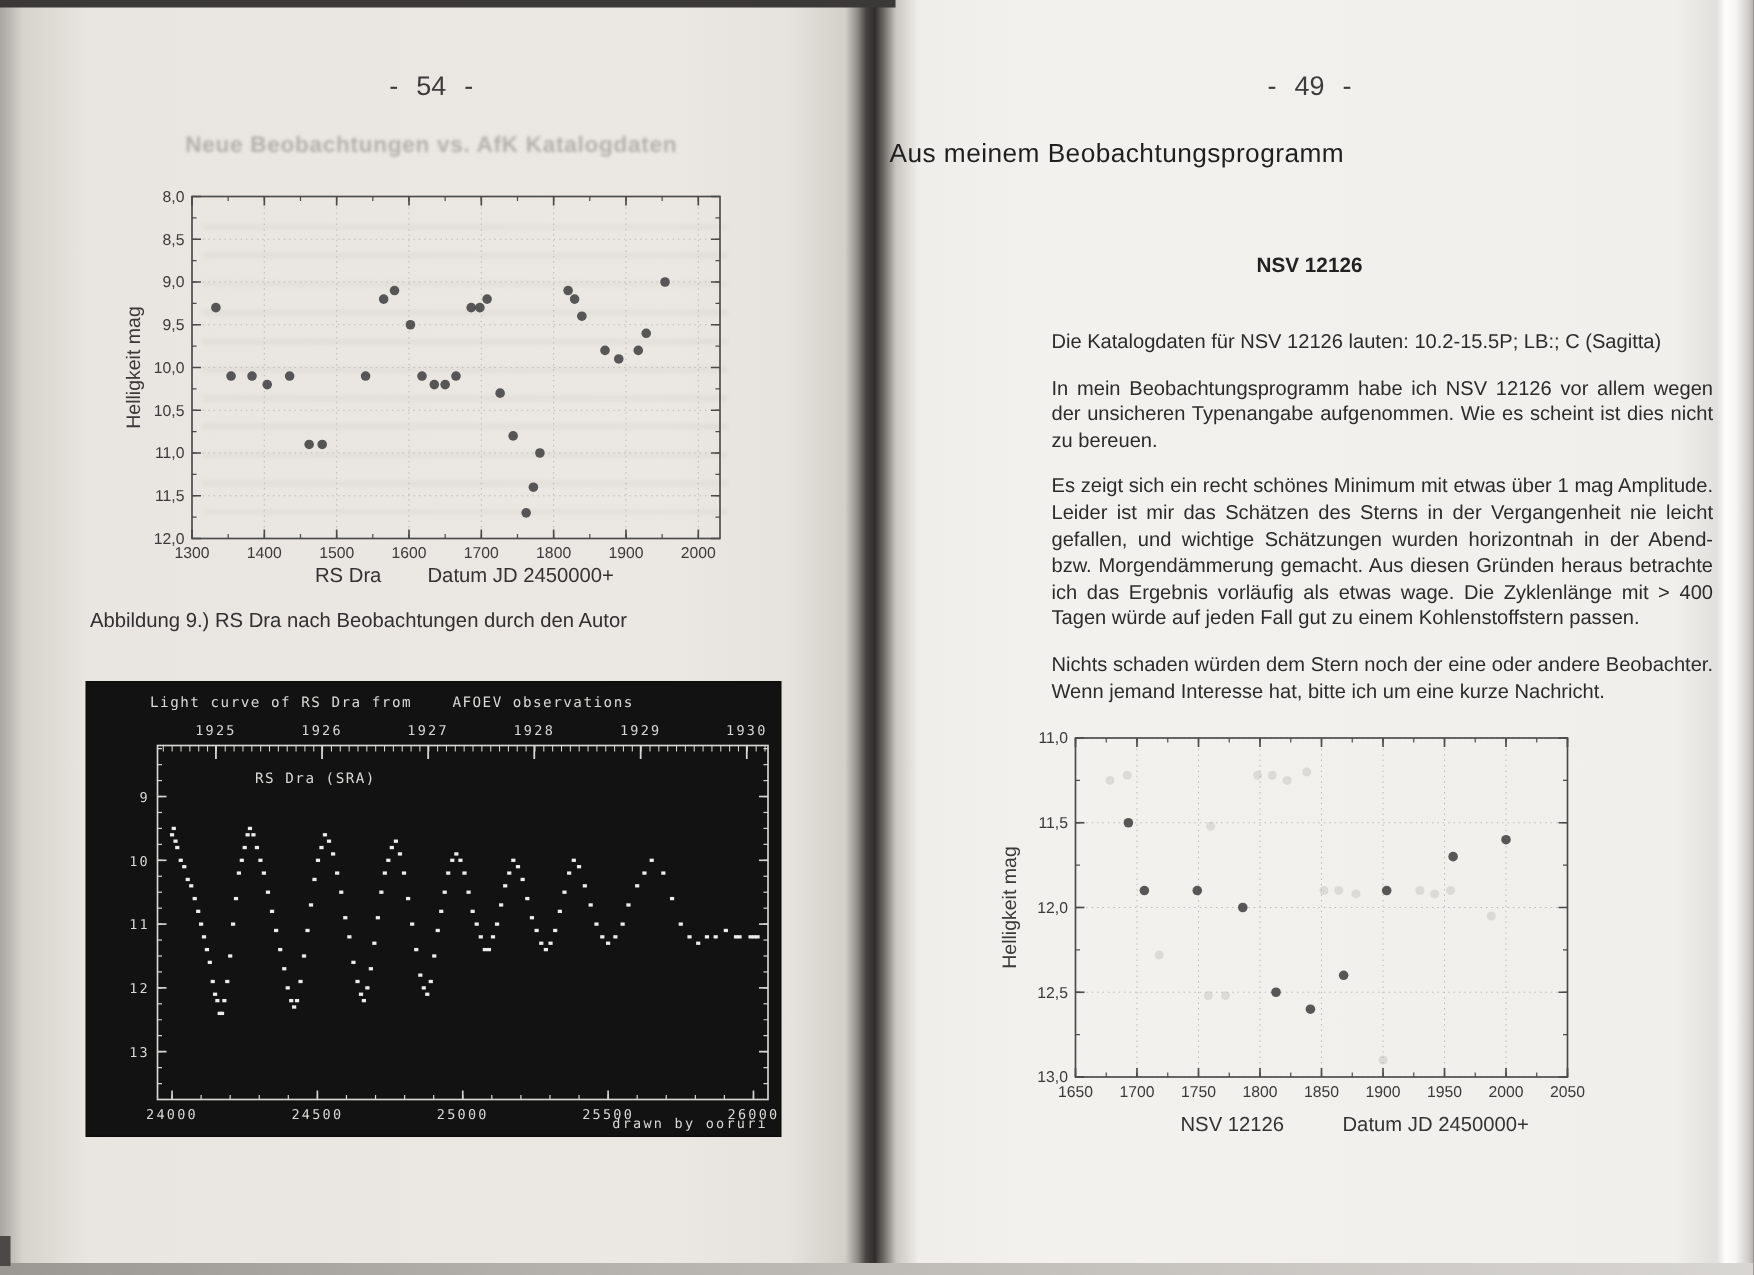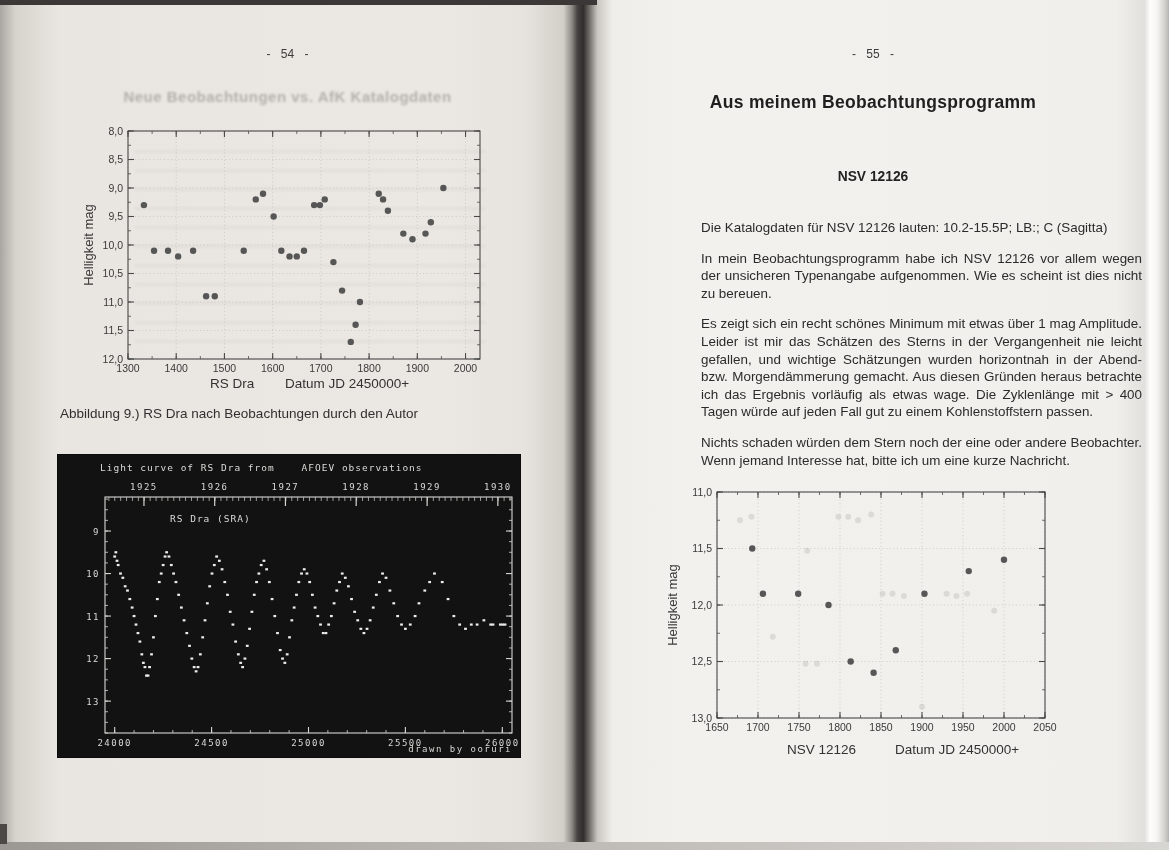--- a/index.html
+++ b/index.html
@@ -16,29 +16,29 @@
   .edge{position:absolute;pointer-events:none;}
   .edge-top{left:0;top:0;width:597px;height:5px;background:#3b3937;}
   .edge-bottom{left:0;top:842px;width:1169px;height:8px;
     background:linear-gradient(90deg,#9b9894 0,#b3b0ac 30%,#c4c1bd 60%,#d8d6d2 100%);}
   .edge-corner{left:0;top:824px;width:7px;height:20px;background:#4b4845;}
   .bleed-lines{position:absolute;pointer-events:none;opacity:.5;filter:blur(1.4px);
     background:repeating-linear-gradient(180deg,
       rgba(110,105,100,.14) 0 3px, rgba(0,0,0,0) 3px 19px);}
   .ghost-heading{position:absolute;text-align:center;font-weight:bold;
     color:rgba(105,100,96,.42);filter:blur(1.1px);letter-spacing:.5px;font-size:15px;}
-  .pagenum{position:absolute;font-size:12px;color:#3c3c3c;text-align:center;word-spacing:7px;}
+  .pagenum{position:absolute;font-size:18px;color:#3c3c3c;text-align:center;word-spacing:7px;}
   .fig{position:absolute;}
   .fig svg{display:block;}
   .xlabels{position:relative;height:18px;font-size:13.5px;color:#333;}
   .xlabels span{position:absolute;top:2px;white-space:nowrap;}
   .caption{font-size:13.5px;color:#303030;white-space:nowrap;}
   .blackbox{background:#121212;box-shadow:0 0 0 1px #0c0c0c;}
-  .heading{position:absolute;left:593px;top:92px;width:560px;text-align:center;
-    font-size:17.5px;font-weight:bold;letter-spacing:.3px;color:#1f1f1f;}
+  .heading{position:absolute;left:593px;top:92px;width:560px;
+    font-size:17.5px;font-weight:normal;letter-spacing:.3px;color:#1f1f1f;}
   .subheading{position:absolute;left:593px;top:169px;width:560px;text-align:center;
     font-size:13.8px;font-weight:bold;color:#222;}
   .bodytext{position:absolute;left:701px;top:219px;width:441px;}
   .bodytext p{margin:0 0 13px 0;font-size:13.4px;line-height:17.6px;
     text-align:justify;color:#2b2b2b;}
   
   .tick{font-family:"Liberation Sans",sans-serif;font-size:10.5px;fill:#3a3a3a;}
   .axlabel{font-family:"Liberation Sans",sans-serif;font-size:13px;fill:#3a3a3a;}
   .tickd{font-family:"DejaVu Sans Mono",monospace;font-size:9px;fill:#d8d8d6;letter-spacing:1.5px;}
   .dtitle{font-family:"DejaVu Sans Mono",monospace;font-size:9.5px;fill:#dadad8;letter-spacing:1px;white-space:pre;}
@@ -542,21 +542,21 @@
         <rect x="417.7142857142857" y="168.46756756756756" width="2.8" height="2.2" fill="#ececec"></rect>
         <rect x="424.4976190476191" y="164.21531531531534" width="2.8" height="2.2" fill="#ececec"></rect>
         <rect x="431.2809523809524" y="168.46756756756756" width="2.8" height="2.2" fill="#ececec"></rect>
         <rect x="433.6066666666667" y="168.46756756756756" width="2.8" height="2.2" fill="#ececec"></rect>
         <rect x="440.9714285714286" y="168.46756756756756" width="2.8" height="2.2" fill="#ececec"></rect>
         <rect x="443.29714285714283" y="168.46756756756756" width="2.8" height="2.2" fill="#ececec"></rect>
         <rect x="445.6228571428572" y="168.46756756756756" width="2.8" height="2.2" fill="#ececec"></rect>
       </svg>
   </div>
 
-  <div class="pagenum" style="left:593px;top:47px;width:560px;">- 55 -</div>
+  <div class="pagenum" style="left:593px;top:47px;width:560px;">- 49 -</div>
 
   <div class="heading">Aus meinem Beobachtungsprogramm</div>
 
   <div class="subheading">NSV 12126</div>
 
   <div class="bodytext">
     <p>Die Katalogdaten für NSV 12126 lauten: 10.2-15.5P; LB:; C (Sagitta)</p>
     <p>In mein Beobachtungsprogramm habe ich NSV 12126 vor allem wegen der unsicheren Typenangabe aufgenommen. Wie es scheint ist dies nicht zu bereuen.</p>
     <p>Es zeigt sich ein recht schönes Minimum mit etwas über 1 mag Amplitude. Leider ist mir das Schätzen des Sterns in der Vergangenheit nie leicht gefallen, und wichtige Schätzungen wurden horizontnah in der Abend- bzw. Morgendämmerung gemacht. Aus diesen Gründen heraus betrachte ich das Ergebnis vorläufig als etwas wage. Die Zyklenlänge mit &gt; 400 Tagen würde auf jeden Fall gut zu einem Kohlenstoffstern passen.</p>
     <p>Nichts schaden würden dem Stern noch der eine oder andere Beobachter. Wenn jemand Interesse hat, bitte ich um eine kurze Nachricht.</p>

